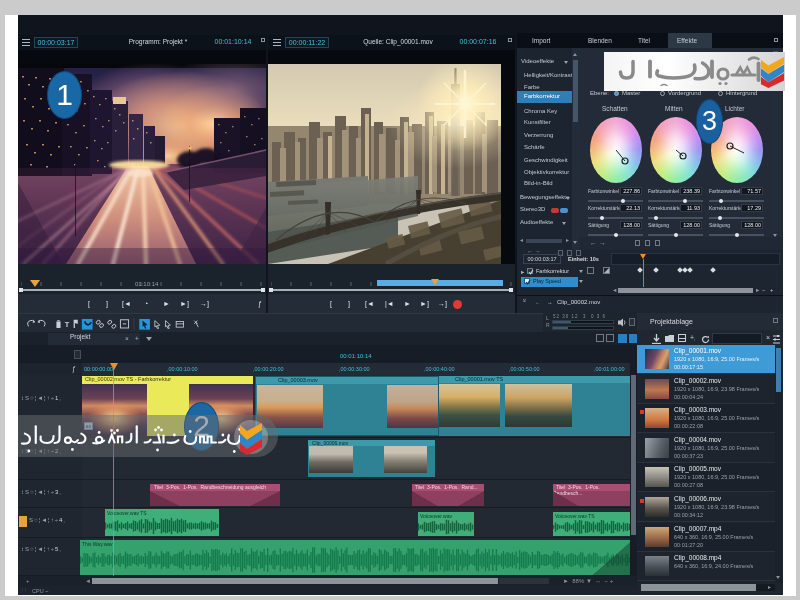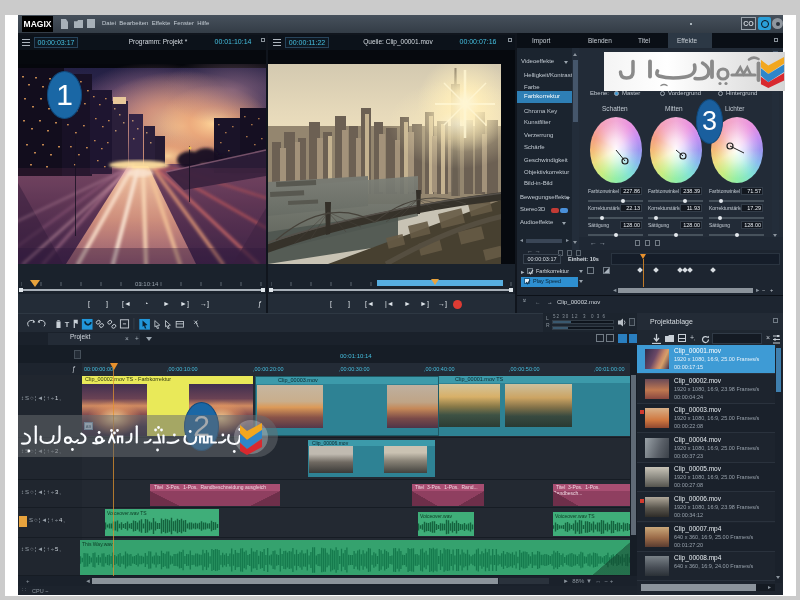--- a/index.html
+++ b/index.html
@@ -24,36 +24,20 @@
 .pl3{position:absolute;left:37px;top:19px;font-size:5.5px;color:#98a2ac;}
 .reddot{position:absolute;left:-2px;top:6px;width:4px;height:4px;background:#d23a2e;}
 .num{position:absolute;color:#fff;text-align:center;}
 .thumb1{background:radial-gradient(ellipse 42% 34% at 50% 66%, rgba(255,216,150,0.95), rgba(240,160,100,0.45) 60%, rgba(240,160,100,0) 100%),linear-gradient(#403050 0%,#6a4254 28%,#d08a60 42%,#8a5050 58%,#35243e 82%,#241830 100%);}
 </style></head>
 <body>
 <div id="page">
 <div class="a" style="left:5px;top:15px;width:791px;height:581px;background:#fff;"></div>
 <div class="a" style="left:18px;top:15px;width:765px;height:580px;background:#10151d;"></div>
 
-<div class="a" style="left:18px;top:15px;width:765px;height:18px;background:linear-gradient(#47515c,#333c46);">
-  <div class="a" style="left:4px;top:1px;width:31px;height:16px;background:#000;color:#fff;font-size:8.5px;font-weight:bold;text-align:center;line-height:16px;">MAGIX</div>
-  <div class="a" style="left:43px;top:4px;width:7px;height:10px;background:#a7b0b8;clip-path:polygon(0 0,70% 0,100% 30%,100% 100%,0 100%);"></div>
-  <div class="a" style="left:56px;top:5px;width:9px;height:8px;background:#a7b0b8;clip-path:polygon(0 15%,35% 15%,45% 0,100% 0,100% 100%,0 100%);"></div>
-  <div class="a" style="left:69px;top:4px;width:8px;height:9px;background:#a7b0b8;"></div>
-  <div class="a" style="left:84px;top:5px;font-size:6px;color:#c4ccd4;">Datei&nbsp;&nbsp;Bearbeiten&nbsp;&nbsp;Effekte&nbsp;&nbsp;Fenster&nbsp;&nbsp;Hilfe</div>
-  <div class="a" style="left:672px;top:8px;width:2px;height:2px;background:#aab4bc;"></div>
-  <div class="a" style="left:723px;top:2px;width:15px;height:13px;background:#343d47;border:1px solid #99a2ab;color:#c9d0d7;font-size:7px;font-weight:bold;text-align:center;line-height:11px;">CO</div>
-  <div class="a" style="left:740px;top:2px;width:13px;height:13px;background:#2a9fd8;border-radius:2px;">
-        <div class="a" style="left:2.5px;top:2.5px;width:8px;height:8px;border:1.5px solid #0c1118;border-radius:50%;"></div>
-      </div>
-  <div class="a" style="left:754px;top:2px;width:12px;height:13px;">
-        <div class="a" style="left:0px;top:1px;width:11px;height:11px;background:#8f969e;border-radius:50%;"></div>
-        <div class="a" style="left:3.5px;top:4.5px;width:4px;height:4px;background:#2a323c;border-radius:50%;"></div>
-      </div>
-</div>
 
 <div class="a" style="left:18px;top:35px;width:248px;height:15px;background:#0c121a;">
   <div class="a" style="left:4px;top:4px;width:8px;height:7px;border-top:1.5px solid #aeb6be;border-bottom:1.5px solid #aeb6be;">
         <div style="margin-top:1.5px;height:1.5px;background:#aeb6be;"></div>
       </div>
   <div class="a cyan" style="left:16px;top:2px;width:44px;height:11px;border:1px solid #27435a;background:#0e1822;font-size:7px;text-align:center;line-height:10px;">00:00:03:17</div>
   <div class="a wtx" style="left:80px;top:3px;width:120px;font-size:6.5px;text-align:center;">Programm: Projekt *</div>
   <div class="a cyan" style="left:193px;top:3px;width:44px;font-size:7px;text-align:center;">00:01:10:14</div>
   <div class="a" style="left:243px;top:3px;width:4px;height:4px;border:1px solid #8a929a;"></div>
 </div>

